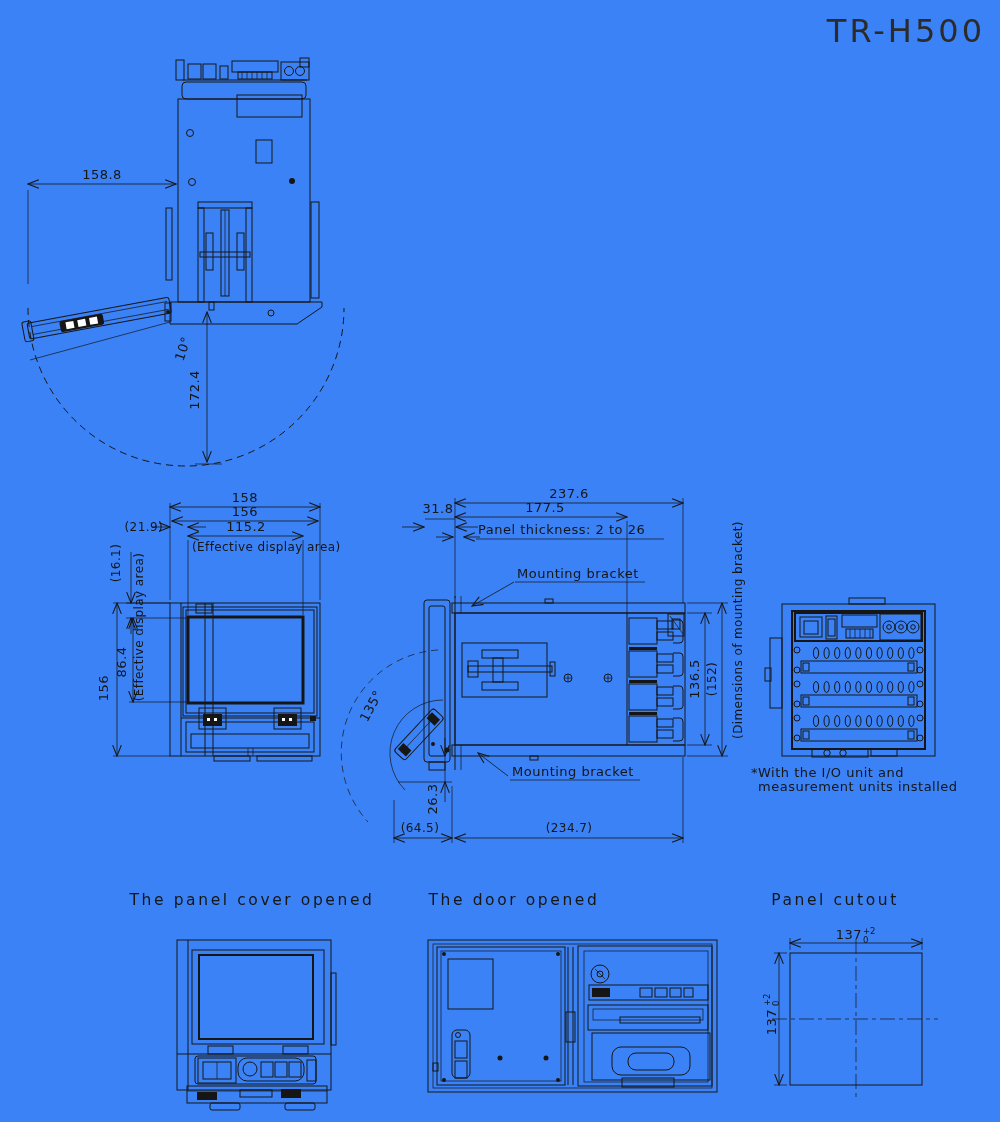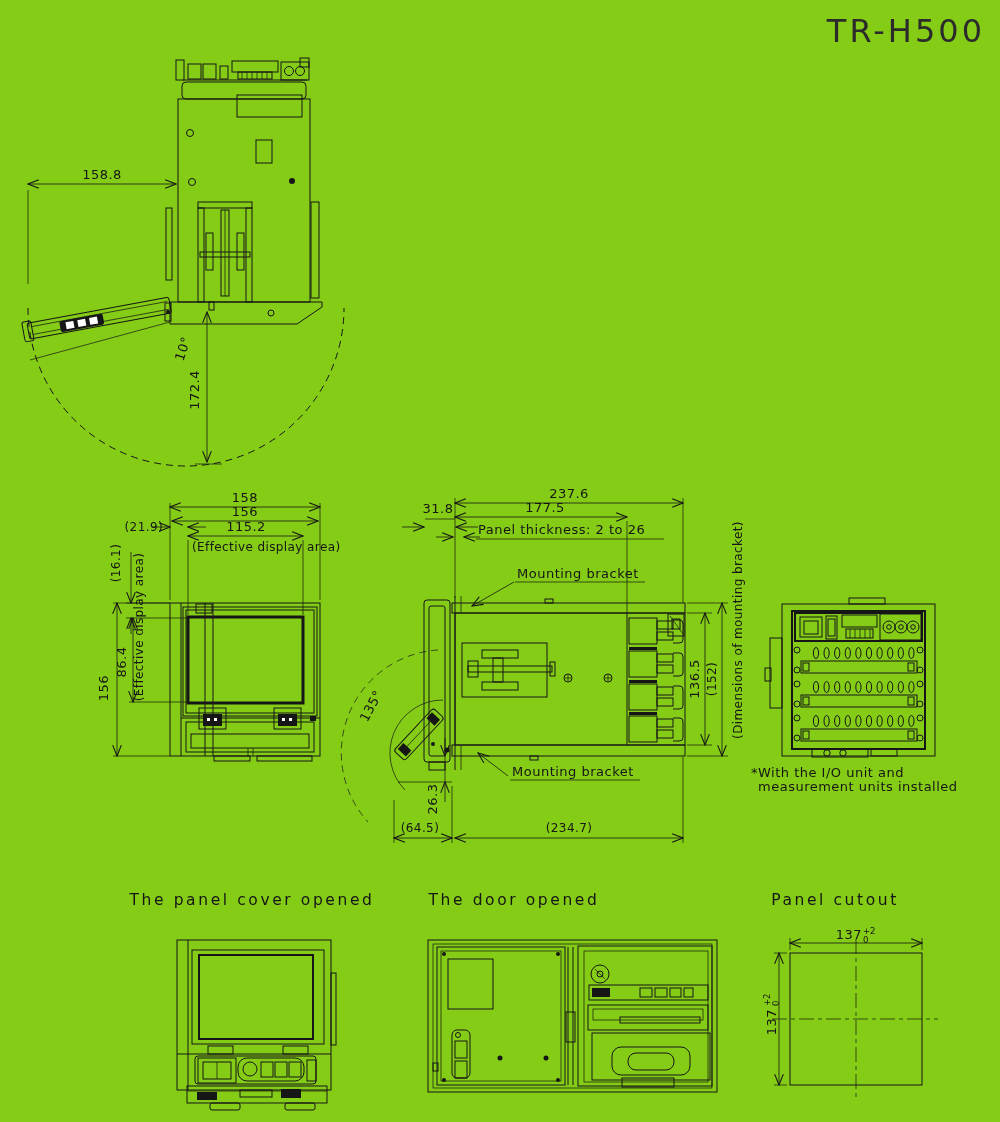--- a/index.html
+++ b/index.html
@@ -1,16 +1,16 @@
 <!DOCTYPE html>
 <html><head>
 <meta charset="utf-8">
 <style>
   html,body{margin:0;padding:0;background:#ffffff;}
-  .page{position:relative;width:1000px;height:1122px;background:#84cc16;overflow:hidden;}
+  .page{position:relative;width:1000px;height:1122px;background:#3b82f6;overflow:hidden;}
   svg text{fill:#161616;font-family:"DejaVu Sans",sans-serif;}
   .ln{fill:none;stroke:#161616;stroke-width:1;}
   .ln2{fill:none;stroke:#161616;stroke-width:2;}
   .ln3{fill:none;stroke:#161616;stroke-width:3;}
   .thin{fill:none;stroke:#161616;stroke-width:.7;}
   .dim{fill:none;stroke:#161616;stroke-width:.8;}
   .dash{stroke-dasharray:7 5;}
   .cdash{stroke-dasharray:15 4 4 4;}
   .fb{fill:#161616;stroke:none;}
   .fw{fill:#ffffff;stroke:none;}

